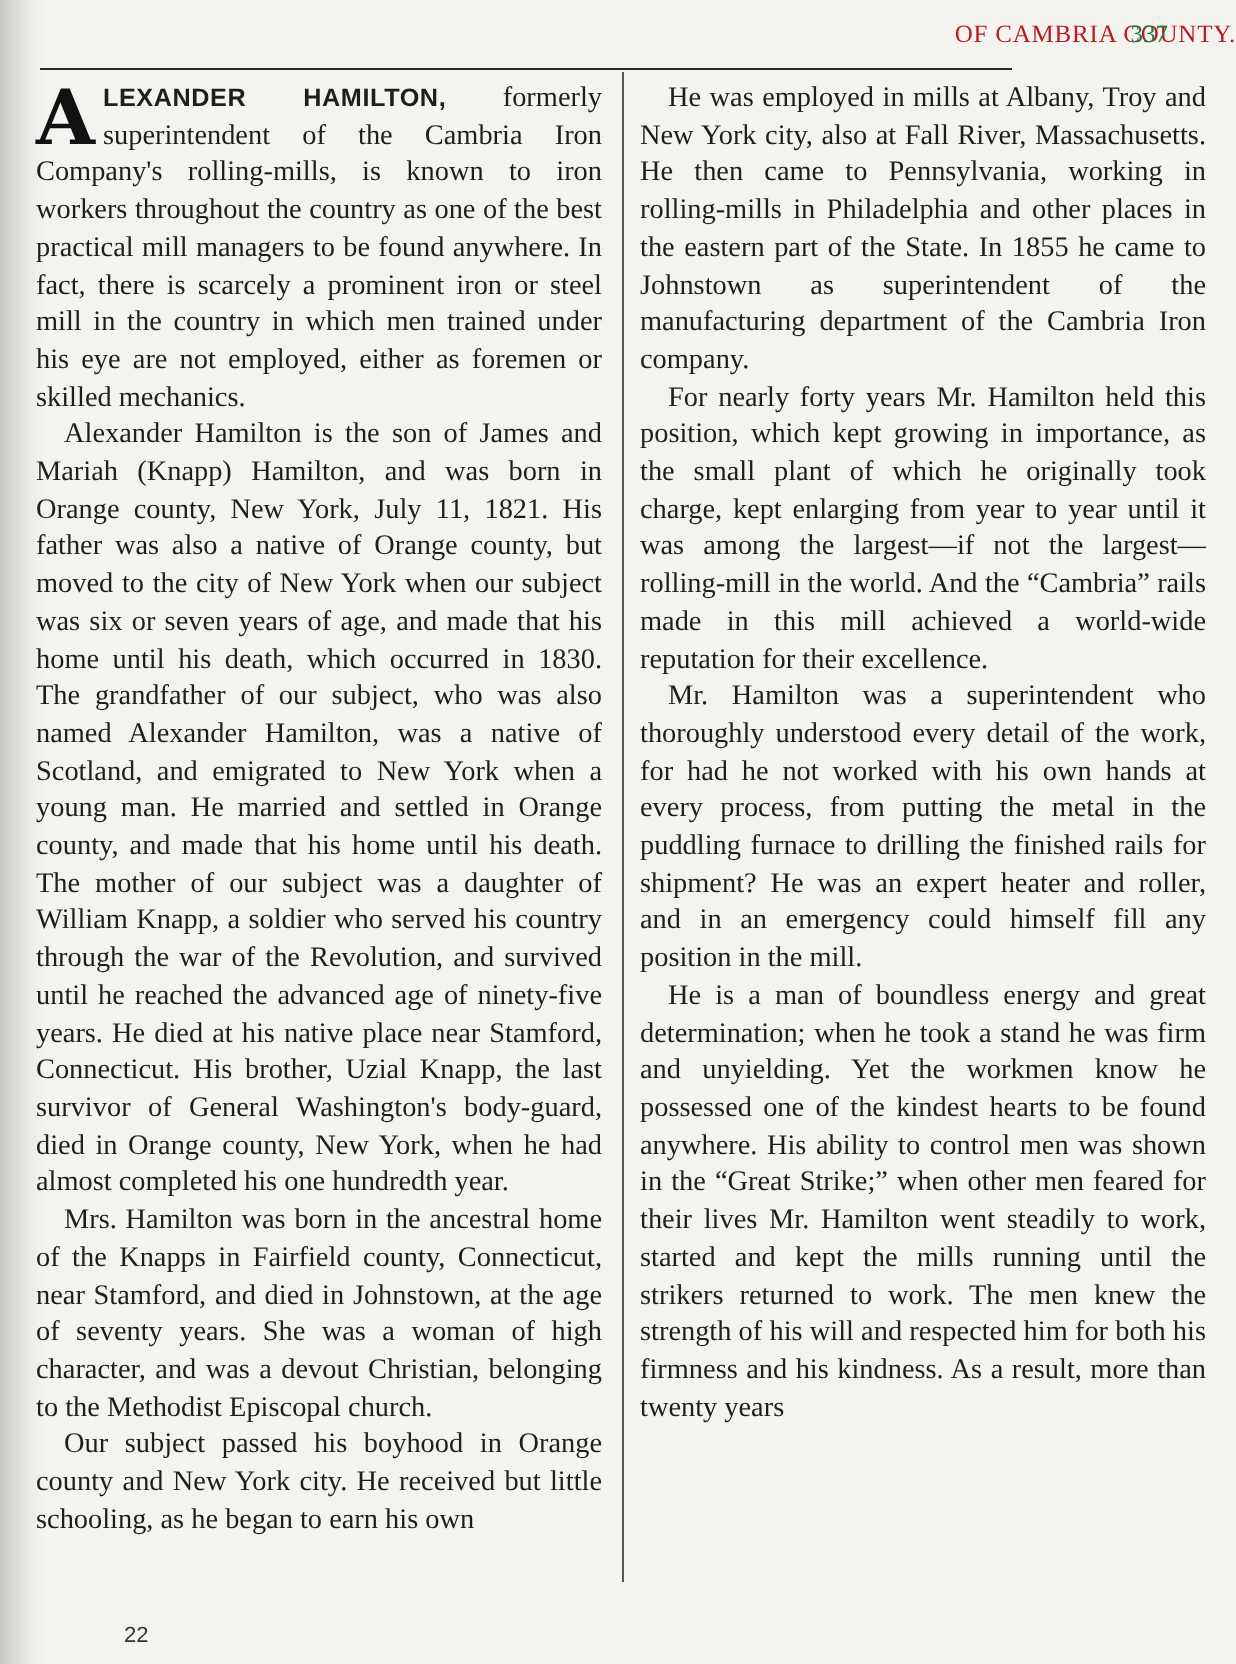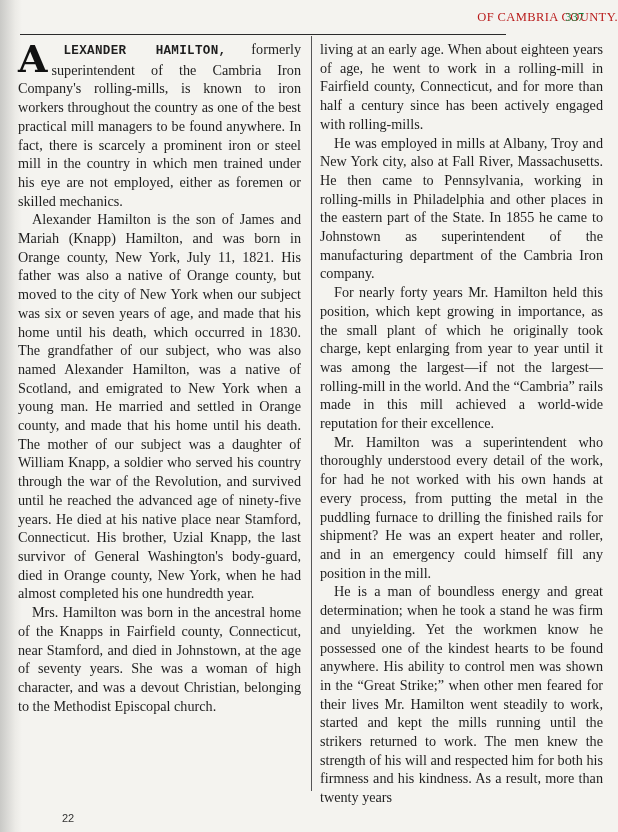--- a/index.html
+++ b/index.html
@@ -38,21 +38,21 @@
       text-align: justify; hyphens: none;
     }
     .col-left { left: 18px; }
     .col-right { left: 320px; }
     .para { margin: 0 0 0 0; text-indent: 0; }
     .para.indent { text-indent: 14px; }
     .dropcap {
       float: left; font-family: "DejaVu Serif", serif; font-weight: bold;
       font-size: 38px; line-height: 32px; margin: 3px 4px 0 0; color: #111;
     }
-    .lead-caps { font-weight: bold; letter-spacing: 0.3px; font-family: Liberation Mono, monospace; font-size: 12.6px; margin-left: 12px; }
+    .lead-caps { font-weight: bold; letter-spacing: 0.3px; font-family: Liberation Sans, sans-serif; font-size: 12.6px; }
     .signature {
       position: absolute; left: 62px; top: 812px;
       font-family: Liberation Sans, sans-serif; font-size: 11px; color: #333;
     }
   </style>
 </head>
 <body>
 
 <div class="page-shade"></div>
 
@@ -60,23 +60,23 @@
   <div class="running-title">OF CAMBRIA COUNTY.</div>
   <div class="folio">337</div>
 </div>
 <div class="head-rule"></div>
 <div class="col-rule"></div>
 
 <div class="column col-left">
   <p class="para"><span class="dropcap">A</span><span class="lead-caps">LEXANDER HAMILTON,</span><span> formerly superintendent of the Cambria Iron Company's rolling-mills, is known to iron workers throughout the country as one of the best practical mill managers to be found anywhere. In fact, there is scarcely a prominent iron or steel mill in the country in which men trained under his eye are not employed, either as foremen or skilled mechanics.</span></p>
   <p class="para indent">Alexander Hamilton is the son of James and Mariah (Knapp) Hamilton, and was born in Orange county, New York, July 11, 1821. His father was also a native of Orange county, but moved to the city of New York when our subject was six or seven years of age, and made that his home until his death, which occurred in 1830. The grandfather of our subject, who was also named Alexander Hamilton, was a native of Scotland, and emigrated to New York when a young man. He married and settled in Orange county, and made that his home until his death. The mother of our subject was a daughter of William Knapp, a soldier who served his country through the war of the Revolution, and survived until he reached the advanced age of ninety-five years. He died at his native place near Stamford, Connecticut. His brother, Uzial Knapp, the last survivor of General Washington's body-guard, died in Orange county, New York, when he had almost completed his one hundredth year.</p>
   <p class="para indent">Mrs. Hamilton was born in the ancestral home of the Knapps in Fairfield county, Connecticut, near Stamford, and died in Johnstown, at the age of seventy years. She was a woman of high character, and was a devout Christian, belonging to the Methodist Episcopal church.</p>
+  <p class="para indent">Our subject passed his boyhood in Orange county and New York city. He received but little schooling, as he began to earn his own</p>
 </div>
 
 <div class="column col-right">
-  <p class="para">living at an early age. When about eighteen years of age, he went to work in a rolling-mill in Fairfield county, Connecticut, and for more than half a century since has been actively engaged with rolling-mills.</p>
   <p class="para indent">He was employed in mills at Albany, Troy and New York city, also at Fall River, Massachusetts. He then came to Pennsylvania, working in rolling-mills in Philadelphia and other places in the eastern part of the State. In 1855 he came to Johnstown as superintendent of the manufacturing department of the Cambria Iron company.</p>
   <p class="para indent">For nearly forty years Mr. Hamilton held this position, which kept growing in importance, as the small plant of which he originally took charge, kept enlarging from year to year until it was among the largest—if not the largest—rolling-mill in the world. And the “Cambria” rails made in this mill achieved a world-wide reputation for their excellence.</p>
   <p class="para indent">Mr. Hamilton was a superintendent who thoroughly understood every detail of the work, for had he not worked with his own hands at every process, from putting the metal in the puddling furnace to drilling the finished rails for shipment? He was an expert heater and roller, and in an emergency could himself fill any position in the mill.</p>
   <p class="para indent">He is a man of boundless energy and great determination; when he took a stand he was firm and unyielding. Yet the workmen know he possessed one of the kindest hearts to be found anywhere. His ability to control men was shown in the “Great Strike;” when other men feared for their lives Mr. Hamilton went steadily to work, started and kept the mills running until the strikers returned to work. The men knew the strength of his will and respected him for both his firmness and his kindness. As a result, more than twenty years</p>
 </div>
 
 <div class="signature">22</div>
 
 </body></html>

